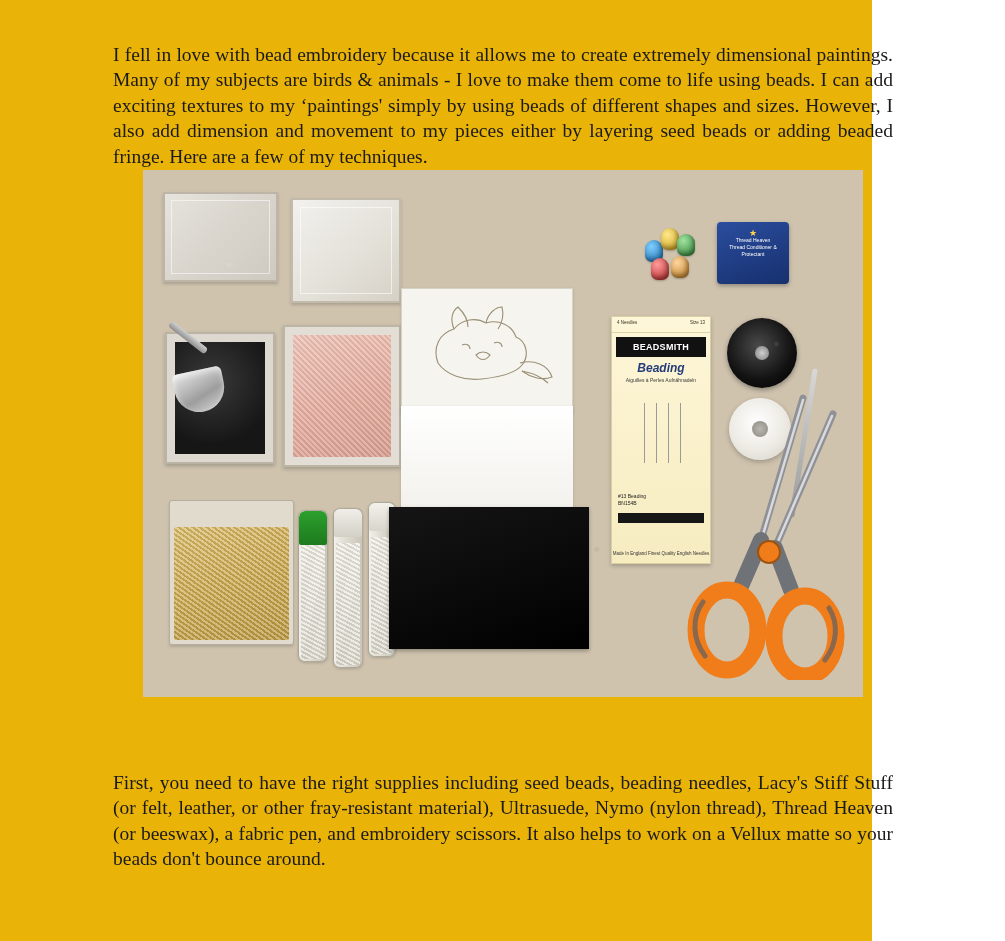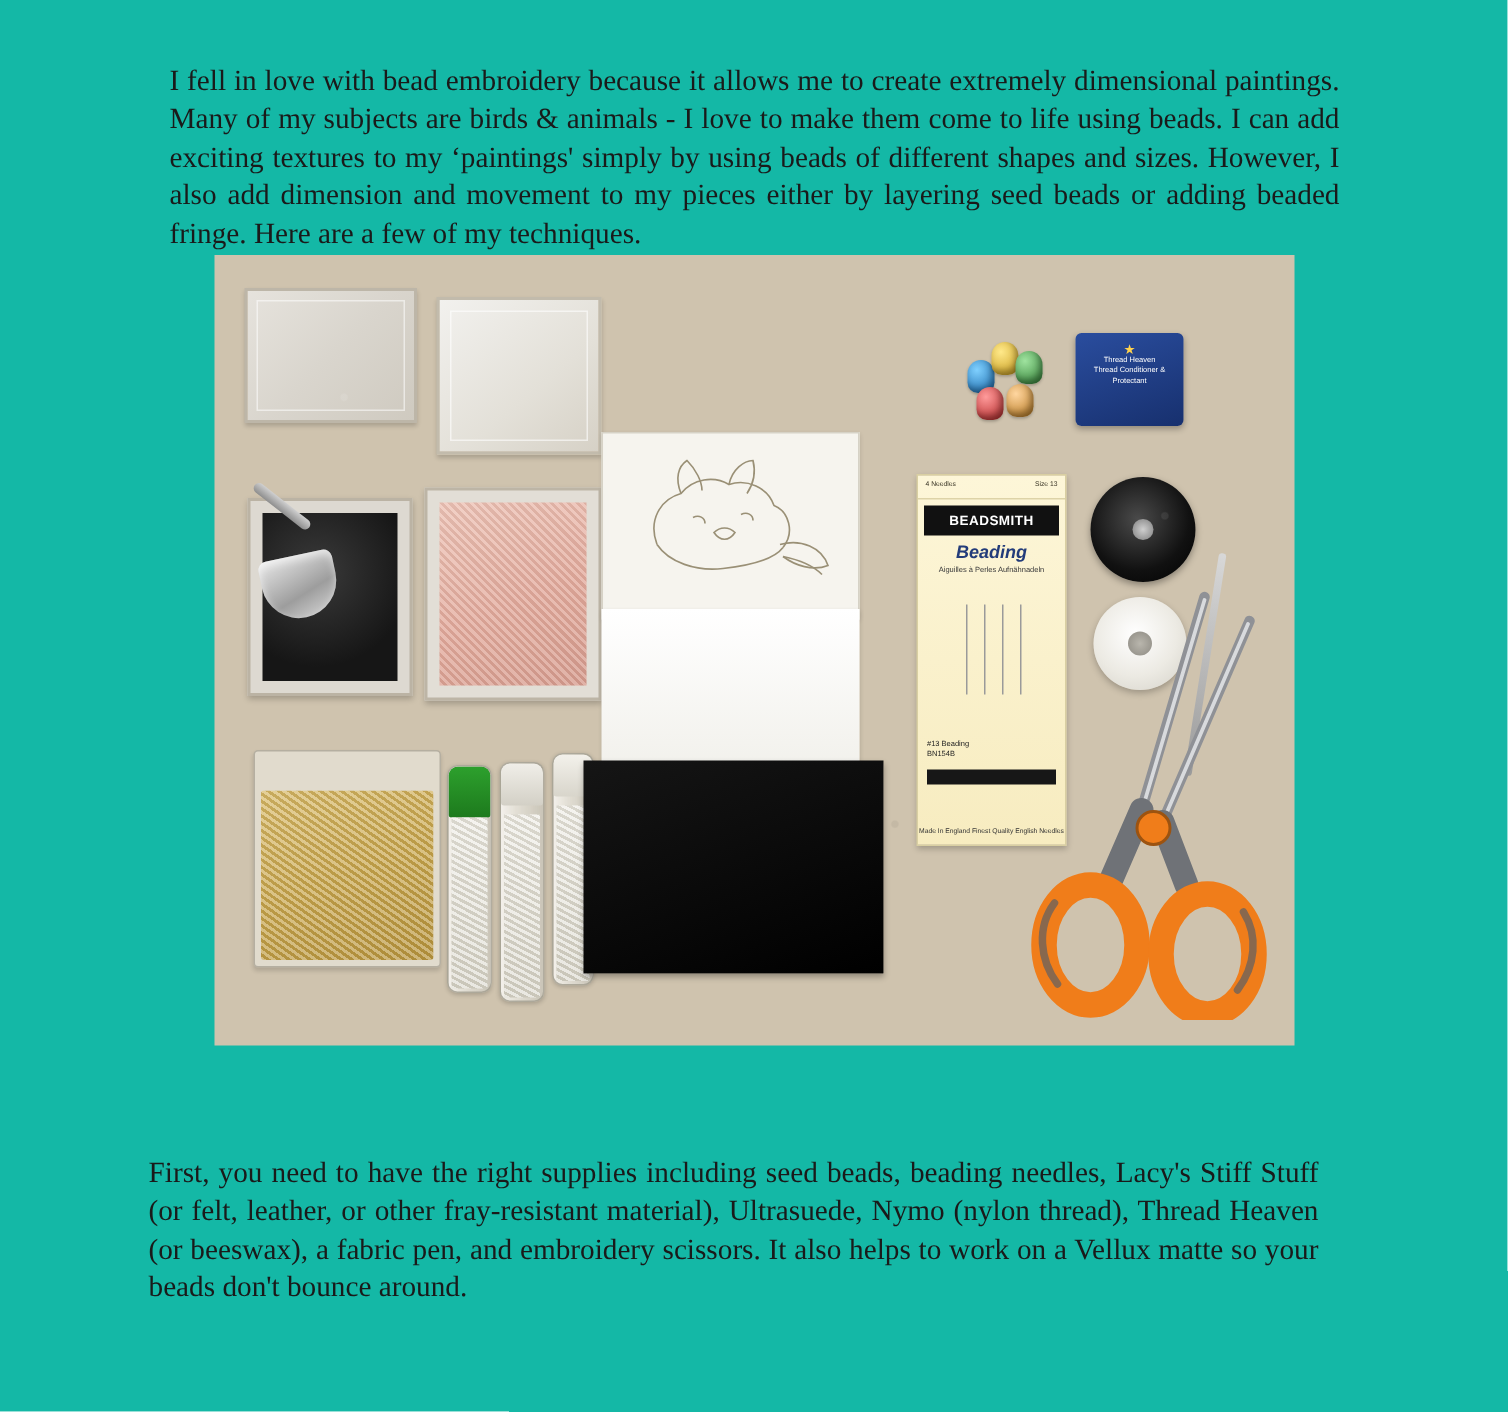--- a/index.html
+++ b/index.html
@@ -9,39 +9,39 @@
   }
   body {
     width: 1005px;
     height: 941px;
     font-family: "Liberation Serif", serif;
     color: #000000;
     overflow: hidden;
   }
   .page {
     position: relative;
-    width: 1005px;
+    width: 872px;
     height: 941px;
-    background: #14b8a6;
+    background: #eab308;
   }
   .para {
     position: absolute;
     font-size: 19.5px;
     line-height: 25.5px;
     text-align: justify;
     text-justify: inter-word;
     color: #1a1a1a;
   }
   #intro-paragraph {
     left: 113px;
     top: 22px;
     width: 780px;
   }
   #closing-paragraph {
-    left: 99px;
+    left: 113px;
     top: 750px;
     width: 780px;
   }
   .photo-frame {
     position: absolute;
     left: 143px;
     top: 170px;
     width: 720px;
     height: 527px;
     background: #cfc3ae;

